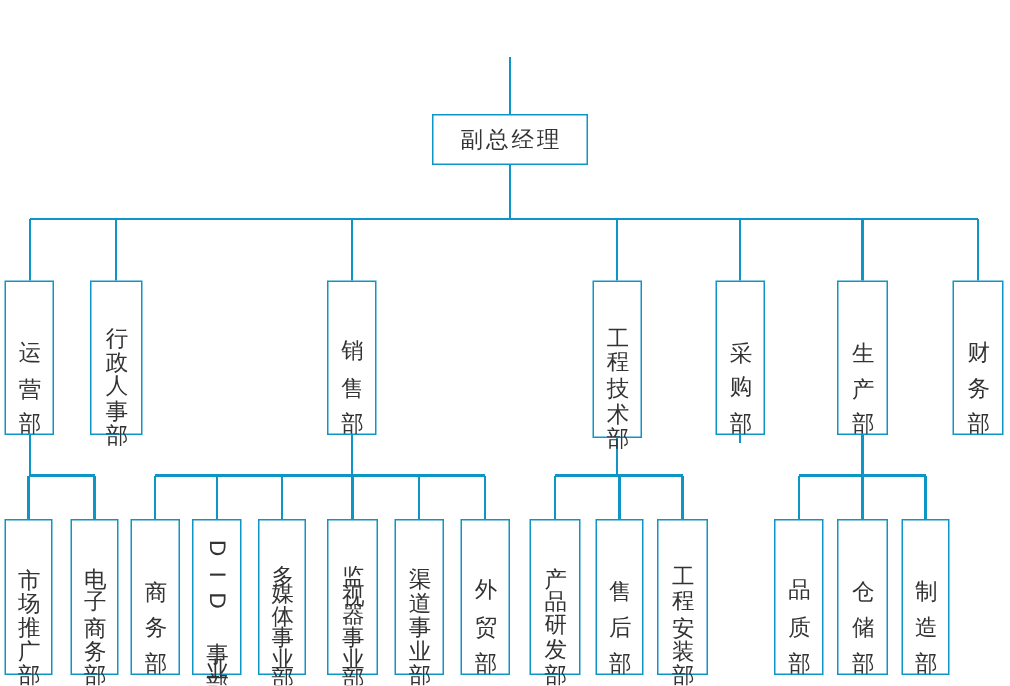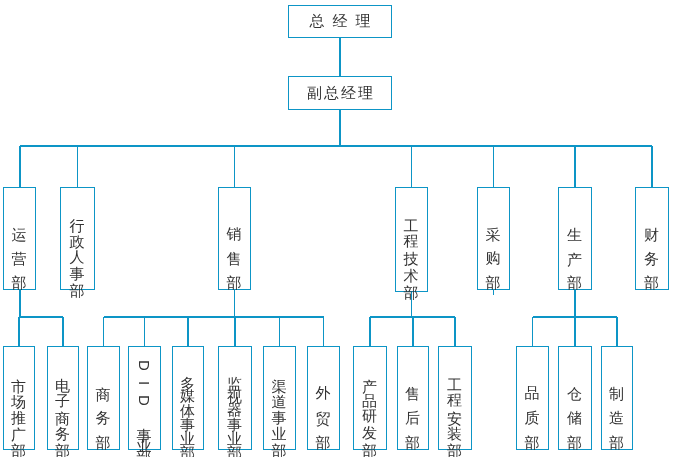--- a/index.html
+++ b/index.html
@@ -101,21 +101,20 @@
 
     <line x1="493.5" y1="290" x2="493.5" y2="295"></line>
 
     <line x1="575" y1="290" x2="575" y2="317"></line>
     <line x1="532.5" y1="317" x2="617" y2="317"></line>
     <line x1="532.5" y1="317" x2="532.5" y2="346"></line>
     <line x1="575" y1="317" x2="575" y2="346"></line>
     <line x1="617" y1="317" x2="617" y2="346"></line>
   </svg>
 
-  <div class="box hbox wide-spacing" style="left:288px; top:5px; width:104px; height:33px;">总经理</div>
 
   <div class="box hbox small-spacing" style="left:288px; top:76px; width:104px; height:34px;">副总经理</div>
 
   <div class="box" style="left:3px; top:187px; width:33px; height:103px;">
     <div class="vlabel">
         <span>运</span>
         <span>营</span>
         <span>部</span>
       </div>
   </div>

